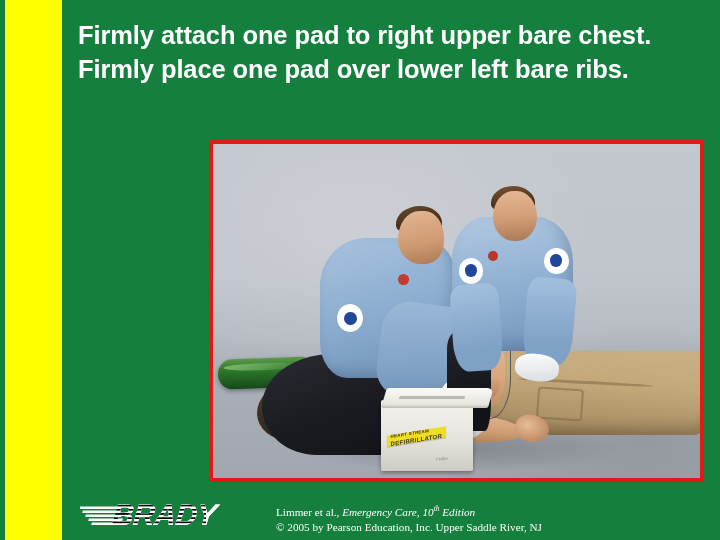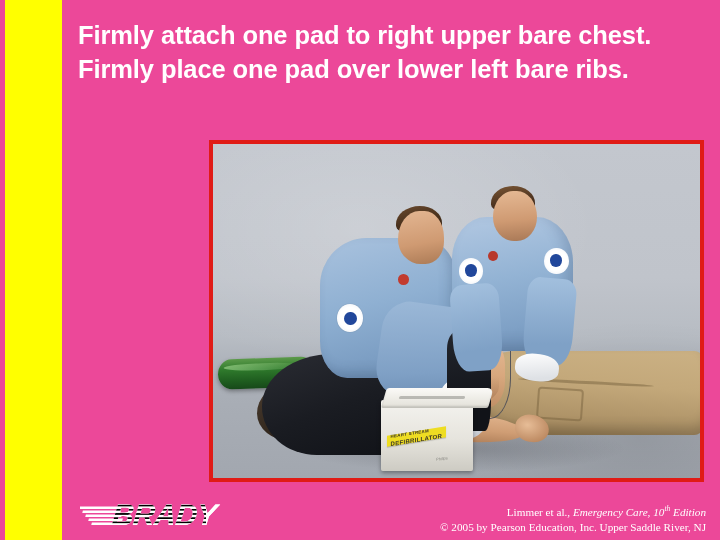--- a/index.html
+++ b/index.html
@@ -11,21 +11,21 @@
   body {
     width: 720px;
     height: 540px;
     overflow: hidden;
     font-family: "Liberation Sans", sans-serif;
   }
   #slide {
     position: relative;
     width: 720px;
     height: 540px;
-    background: #ec4899;
+    background: #15803d;
     overflow: hidden;
   }
 
   
   .accent-bar {
     position: absolute;
     left: 5px;
     top: 0px;
     width: 57px;
     height: 540px;
@@ -537,21 +537,21 @@
     width: 172px;
     height: 34px;
   }
 
   
   .attribution {
     position: absolute;
     right: 14px;
     bottom: 6px;
     width: 430px;
-    text-align: right;
+    text-align: left;
     color: #ffffff;
     font-family: "Liberation Serif", serif;
     font-size: 11.2px;
     line-height: 14.5px;
   }
   .attr-line1 .ital {
     font-style: italic;
   }
   .attr-line1 .sup {
     font-size: 7.5px;

